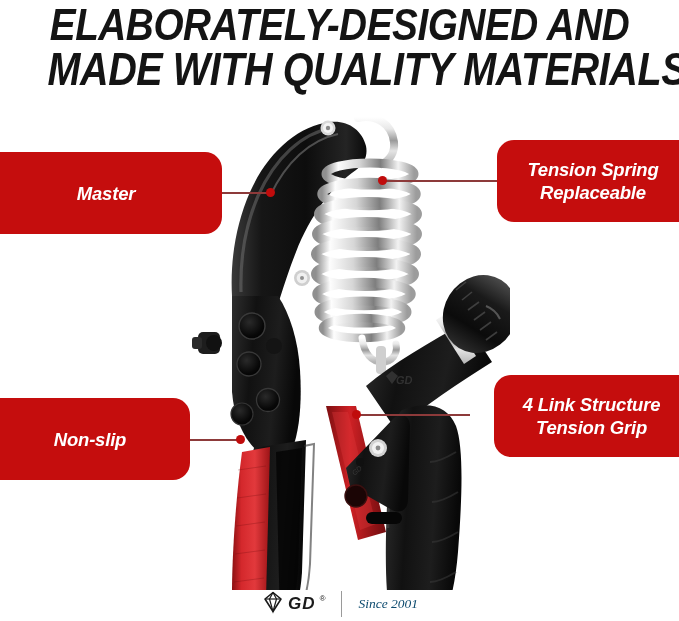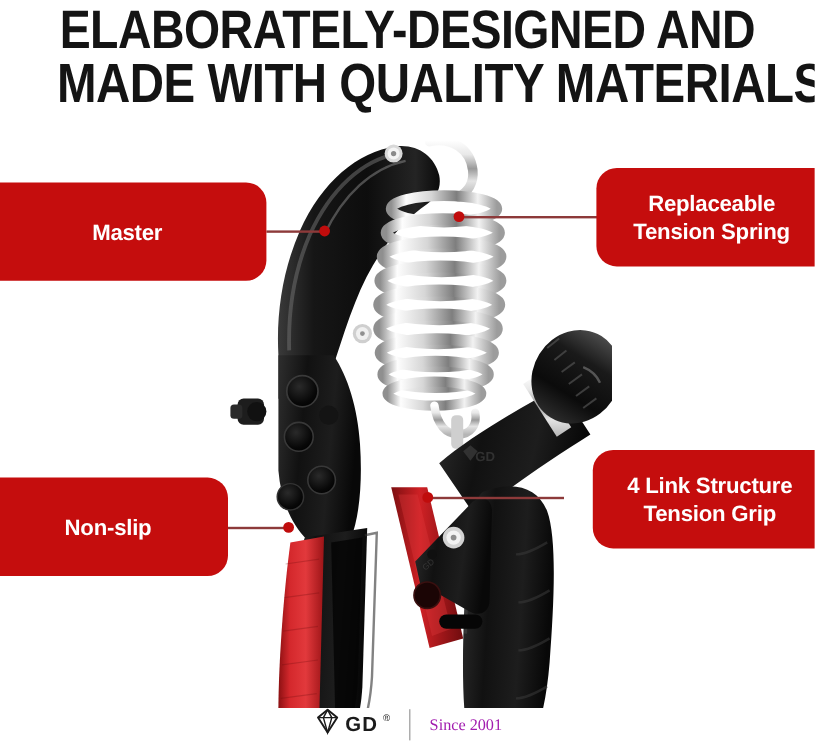--- a/index.html
+++ b/index.html
@@ -10,20 +10,21 @@
   body {
     font-family: "Liberation Sans", sans-serif;
     -webkit-font-smoothing: antialiased;
   }
   #page {
     position: relative;
     width: 679px;
     height: 621px;
     background: #ffffff;
     overflow: hidden;
+    font-style: italic;
   }
 
   
   .headline {
     position: absolute;
     left: 0;
     top: 2px;
     width: 679px;
     text-align: center;
     color: #141414;
@@ -138,21 +139,21 @@
   .footer-divider {
     width: 1px;
     height: 26px;
     background: #9a9a9a;
     margin: 0 16px;
   }
   #footer-text {
     font-family: "Liberation Serif", serif;
     font-size: 13.5px;
     line-height: 15.5px;
-    color: #a21caf;
+    color: #0c4a6e;
   }
   #footer-text span { display: block; white-space: nowrap; }
 </style>
 </head>
 <body>
 
 <div id="page">
 
   <div class="headline">
     <span class="hl-line hl-line-1">ELABORATELY-DESIGNED AND</span>
@@ -399,22 +400,22 @@
   <div class="leader-dot" style="left:236px; top:435px;"></div>
 
   <div class="leader" style="left:356px; top:414px; width:114px;"></div>
   <div class="leader-dot" style="left:352px; top:410px;"></div>
 
   <div class="callout callout-left" id="callout-durable">
     <span>Master</span>
   </div>
 
   <div class="callout callout-right" id="callout-spring">
+    <span>Tension Spring</span>
     <span>Replaceable</span>
-    <span>Tension Spring</span>
   </div>
 
   <div class="callout callout-left" id="callout-rubber">
     <span>Non-slip</span>
   </div>
 
   <div class="callout callout-right" id="callout-link">
     <span>4 Link Structure</span>
     <span>Tension Grip</span>
   </div>

